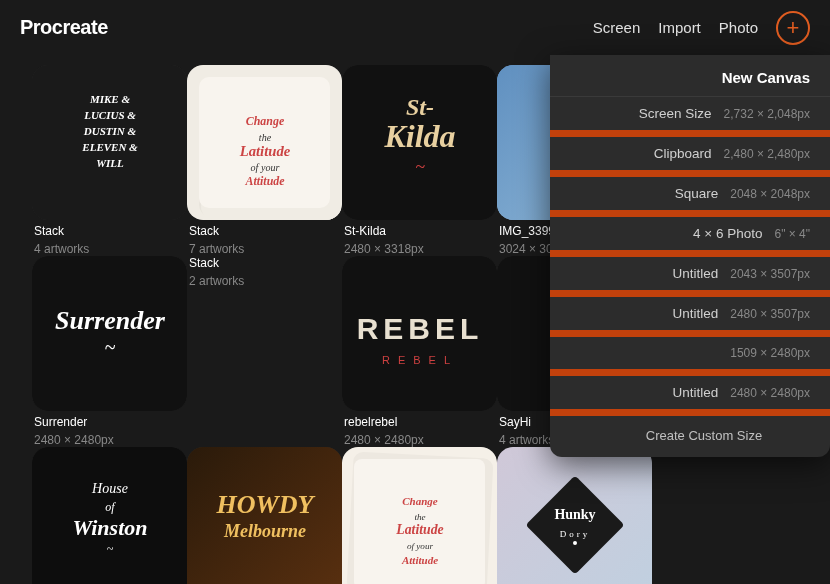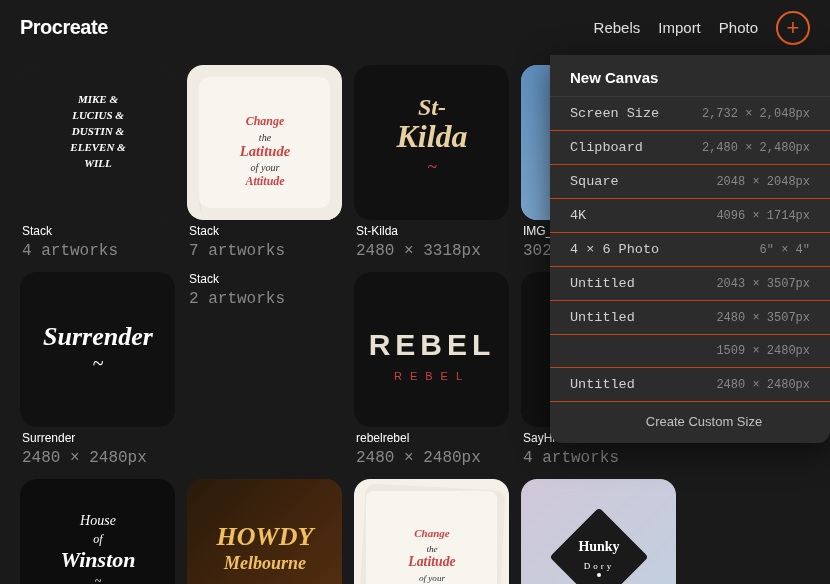--- a/index.html
+++ b/index.html
@@ -56,22 +56,22 @@
       color: #e05c20;
       font-size: 22px;
       line-height: 1;
       font-weight: 300;
     }
 
     
     .gallery {
       display: grid;
       grid-template-columns: repeat(4, 155px);
-      gap: 12px;
-      padding: 10px 20px 10px 20px;
+      gap: 0;
+      padding: 10px 20px 10px 32px;
       overflow-y: auto;
       height: calc(584px - 55px);
     }
     .artwork-item {
       display: flex;
       flex-direction: column;
       gap: 4px;
     }
     .artwork-thumb {
       width: 155px;
@@ -82,53 +82,51 @@
       background: #2a2a2a;
     }
     .artwork-title {
       color: #ffffff;
       font-size: 12px;
       font-weight: 500;
       padding-left: 2px;
     }
     .artwork-meta {
       color: #888888;
-      font-size: 16px;
+      font-size: 12px;
       padding-left: 2px;
-      font-family: Liberation Mono, monospace;
     }
 
     
     .dropdown-panel {
       position: absolute;
       top: 55px;
       right: 0;
       width: 280px;
       background: #2c2c2c;
       border-radius: 0 0 12px 12px;
       z-index: 100;
       box-shadow: 0 8px 32px rgba(0,0,0,0.6);
       padding-bottom: 8px;
     }
     .dropdown-title {
-      text-align: left;
+      text-align: right;
       color: #ffffff;
       font-size: 15px;
       font-weight: 600;
       padding: 14px 20px 10px;
       border-bottom: 1px solid #3a3a3a;
     }
     .dropdown-item {
       display: flex;
-      justify-content: space-between;
+      justify-content: flex-end;
       align-items: center;
       padding: 9px 20px;
       cursor: pointer;
-      border-bottom: 1px solid #c2410c;
-      font-family: Liberation Mono, monospace;
+      border-bottom: 7px solid #c2410c;
     }
     .dropdown-item-name {
       color: #d0d0d0;
       font-size: 13.5px;
     }
     .dropdown-item-size {
       color: #888888;
       font-size: 12px;
       margin-left: 12px;
     }
@@ -140,21 +138,21 @@
       cursor: pointer;
       margin-left: 28px;
     }
   </style>
 </head>
 <body>
 
 <div class="header">
   <span class="app-title">Procreate</span>
   <div class="header-actions">
-    <button class="header-btn">Rebels</button>
+    <button class="header-btn">Screen</button>
     <button class="header-btn">Import</button>
     <button class="header-btn">Photo</button>
     <button class="add-btn">
       <span class="plus">+</span>
     </button>
   </div>
 </div>
 
 <div class="dropdown-panel">
   <div class="dropdown-title">New Canvas</div>
@@ -163,24 +161,20 @@
     <span class="dropdown-item-name">Screen Size</span>
     <span class="dropdown-item-size">2,732 × 2,048px</span>
   </div>
       <div class="dropdown-item">
     <span class="dropdown-item-name">Clipboard</span>
     <span class="dropdown-item-size">2,480 × 2,480px</span>
   </div>
       <div class="dropdown-item">
     <span class="dropdown-item-name">Square</span>
     <span class="dropdown-item-size">2048 × 2048px</span>
-  </div>
-      <div class="dropdown-item">
-    <span class="dropdown-item-name">4K</span>
-    <span class="dropdown-item-size">4096 × 1714px</span>
   </div>
       <div class="dropdown-item">
     <span class="dropdown-item-name">4 × 6 Photo</span>
     <span class="dropdown-item-size">6" × 4"</span>
   </div>
       <div class="dropdown-item">
     <span class="dropdown-item-name">Untitled</span>
     <span class="dropdown-item-size">2043 × 3507px</span>
   </div>
       <div class="dropdown-item">

